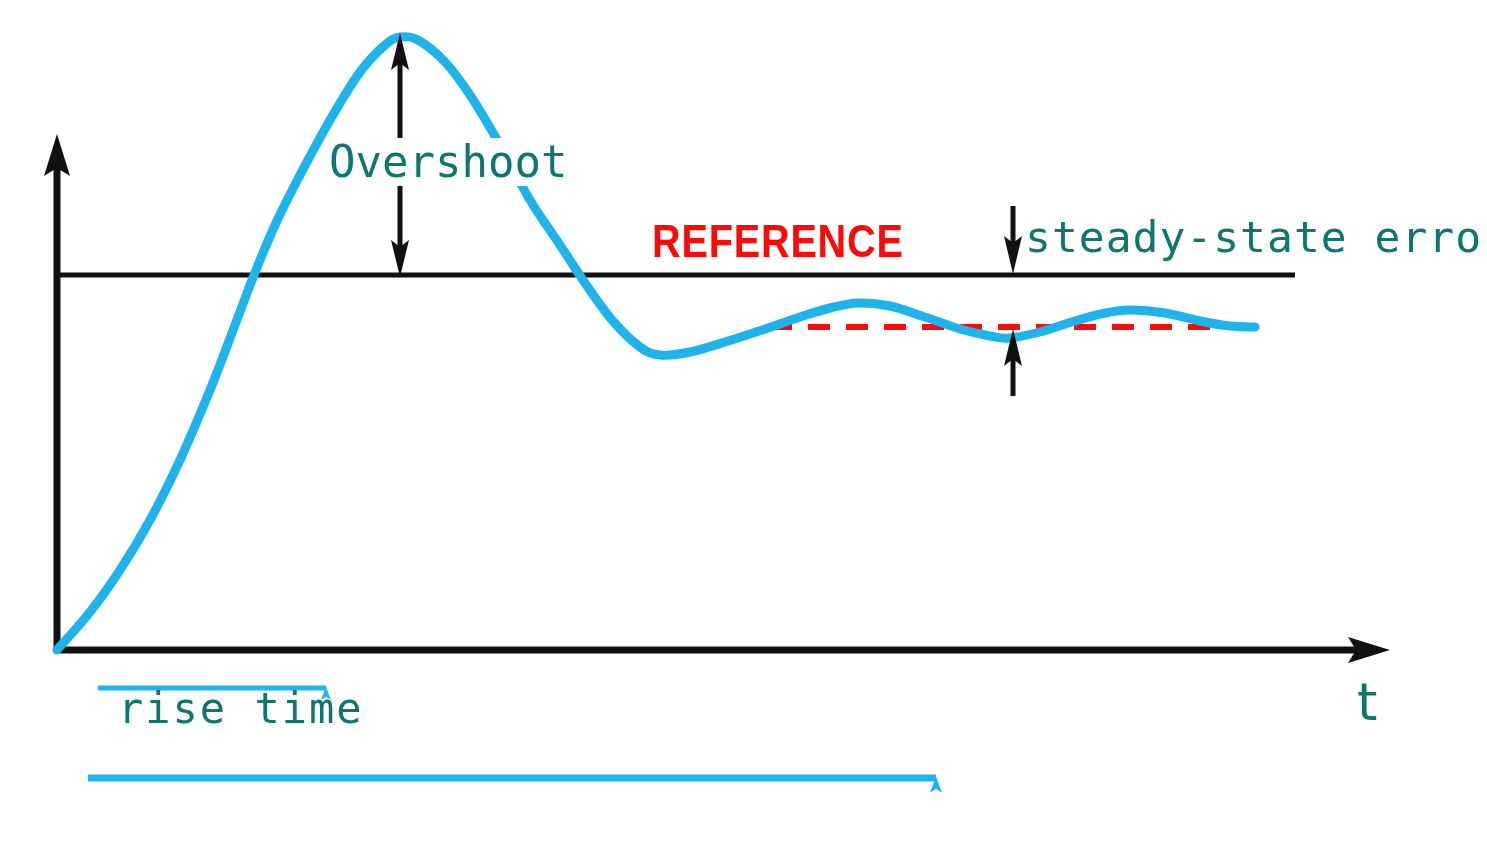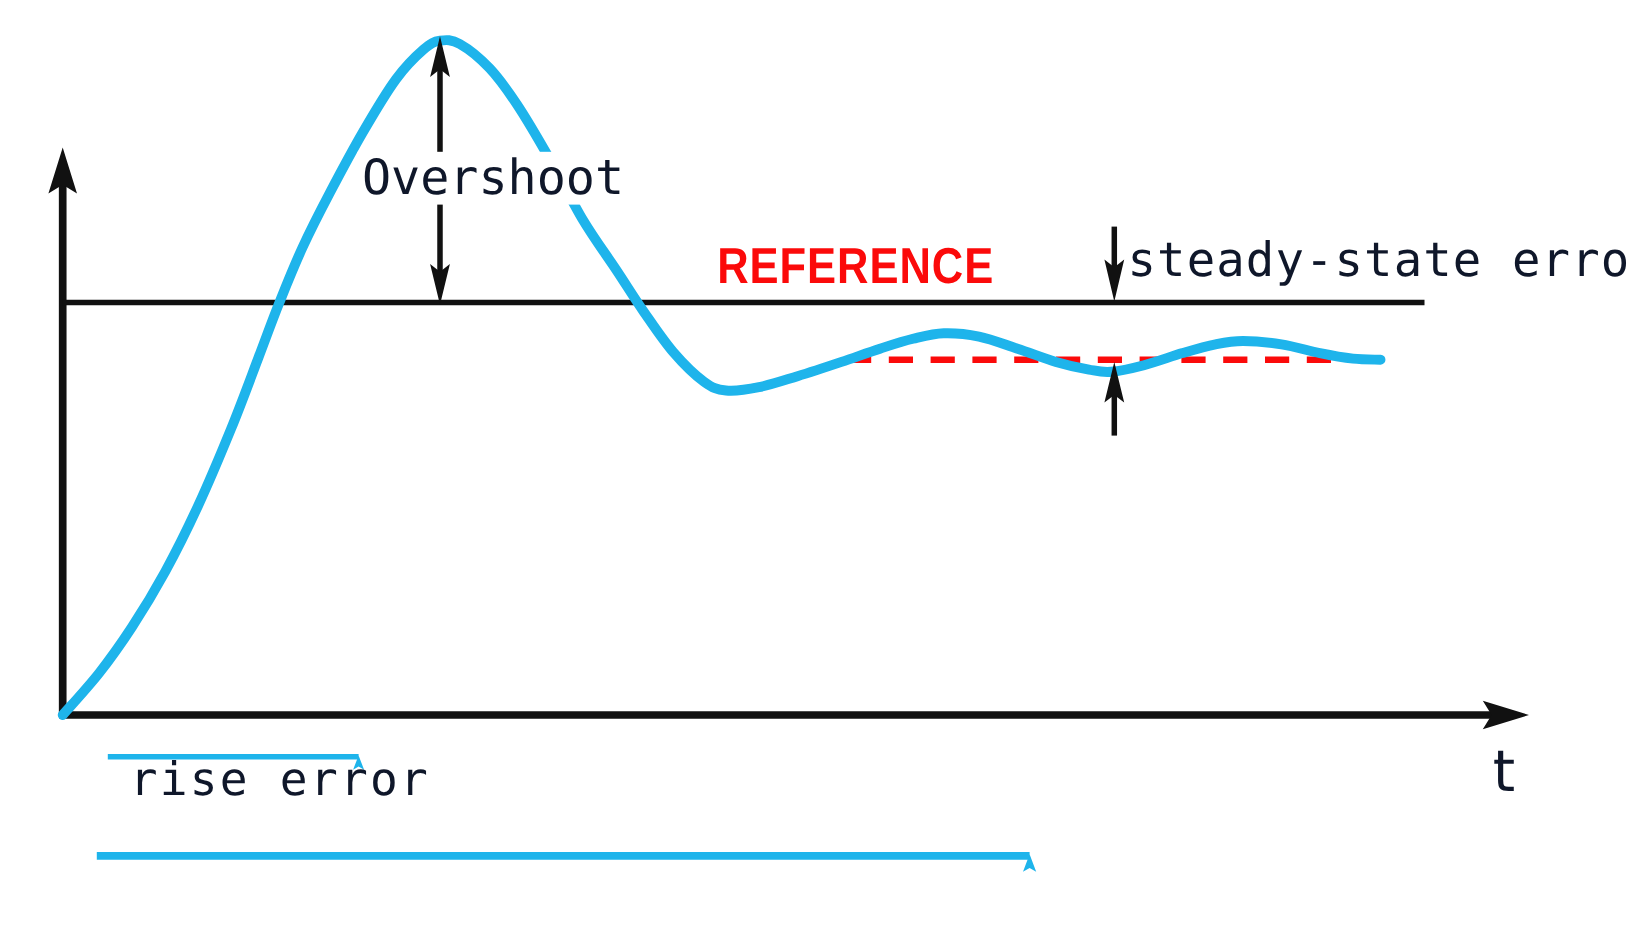--- a/index.html
+++ b/index.html
@@ -25,21 +25,21 @@
     left: 0;
     top: 0;
     width: 1487px;
     height: 844px;
     display: block;
   }
   
   .lbl {
     position: absolute;
     white-space: pre;
-    color: #0f172a;
+    color: #0f766e;
     font-family: "DejaVu Sans Mono", "Liberation Mono", monospace;
     line-height: 1;
     user-select: none;
   }
   #label-overshoot {
     left: 325px;
     top: 138px;
     font-size: 44px;
     letter-spacing: 0px;
     background: #ffffff;
@@ -143,18 +143,18 @@
       <line x1="88" y1="778" x2="936" y2="778" stroke="#1EB4EB" stroke-width="7" marker-end="url(#arrowhead-blue)"></line>
     </g>
   </svg>
 
   <div class="lbl" id="label-overshoot">Overshoot</div>
 
   <div class="lbl" id="label-reference">REFERENCE</div>
 
   <div class="lbl" id="label-steady-state-error">steady-state error</div>
 
-  <div class="lbl" id="label-rise-time">rise error</div>
+  <div class="lbl" id="label-rise-time">rise time</div>
 
 
   <div class="lbl" id="label-axis-t">t</div>
 
 </div>
 
 </body></html>

